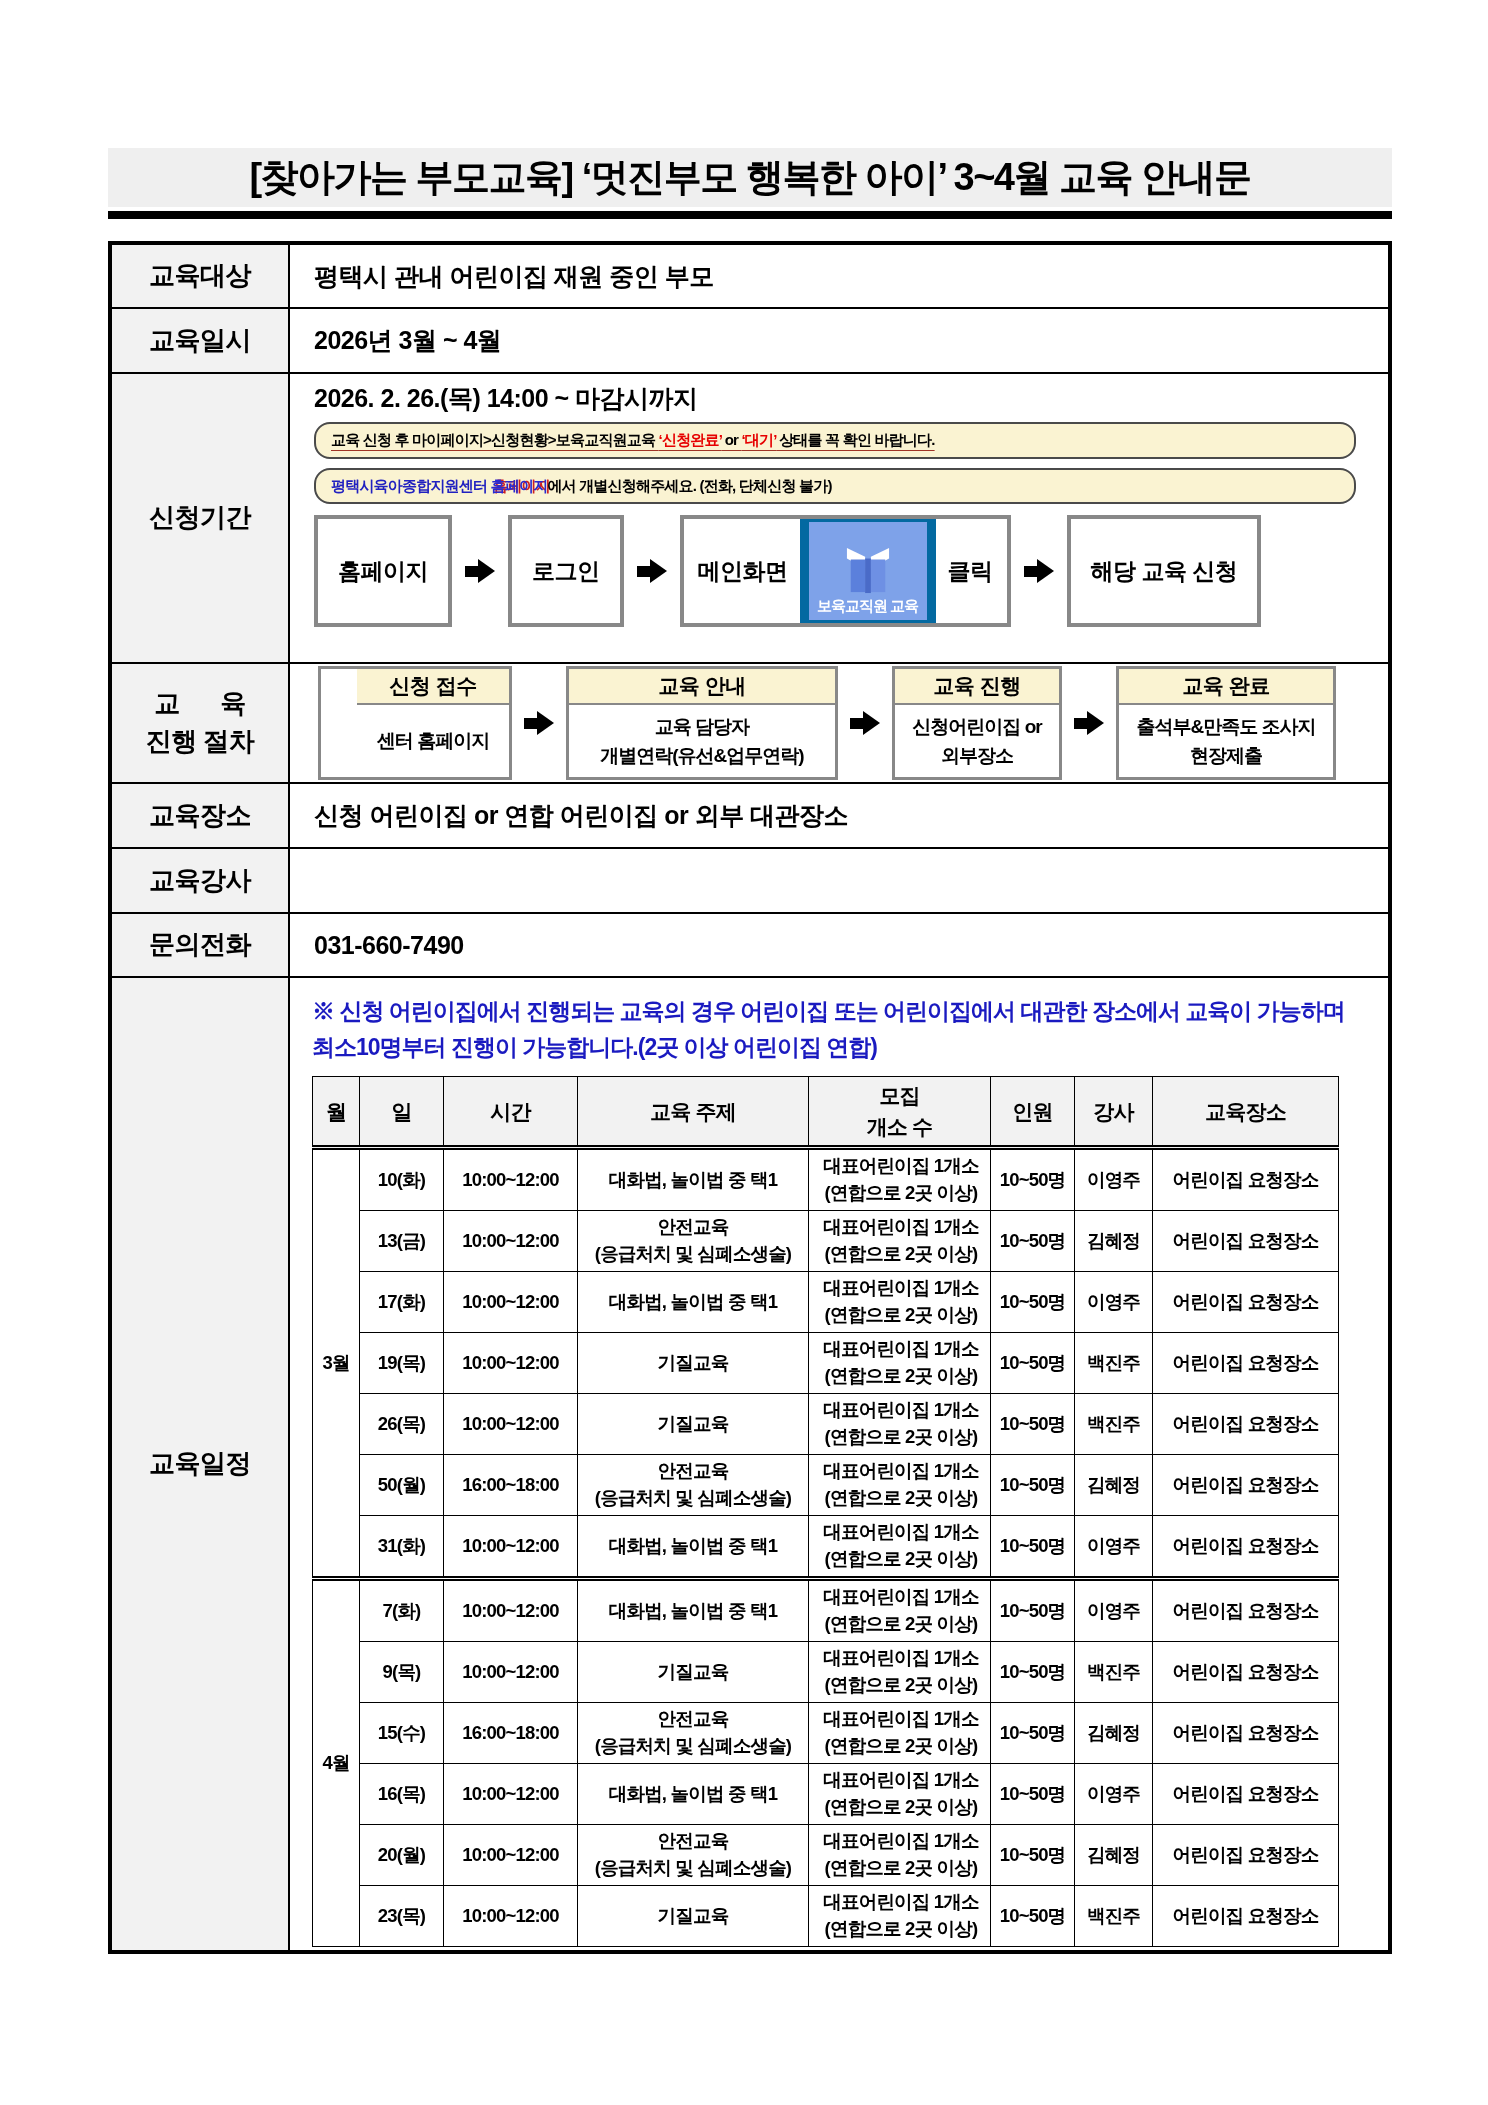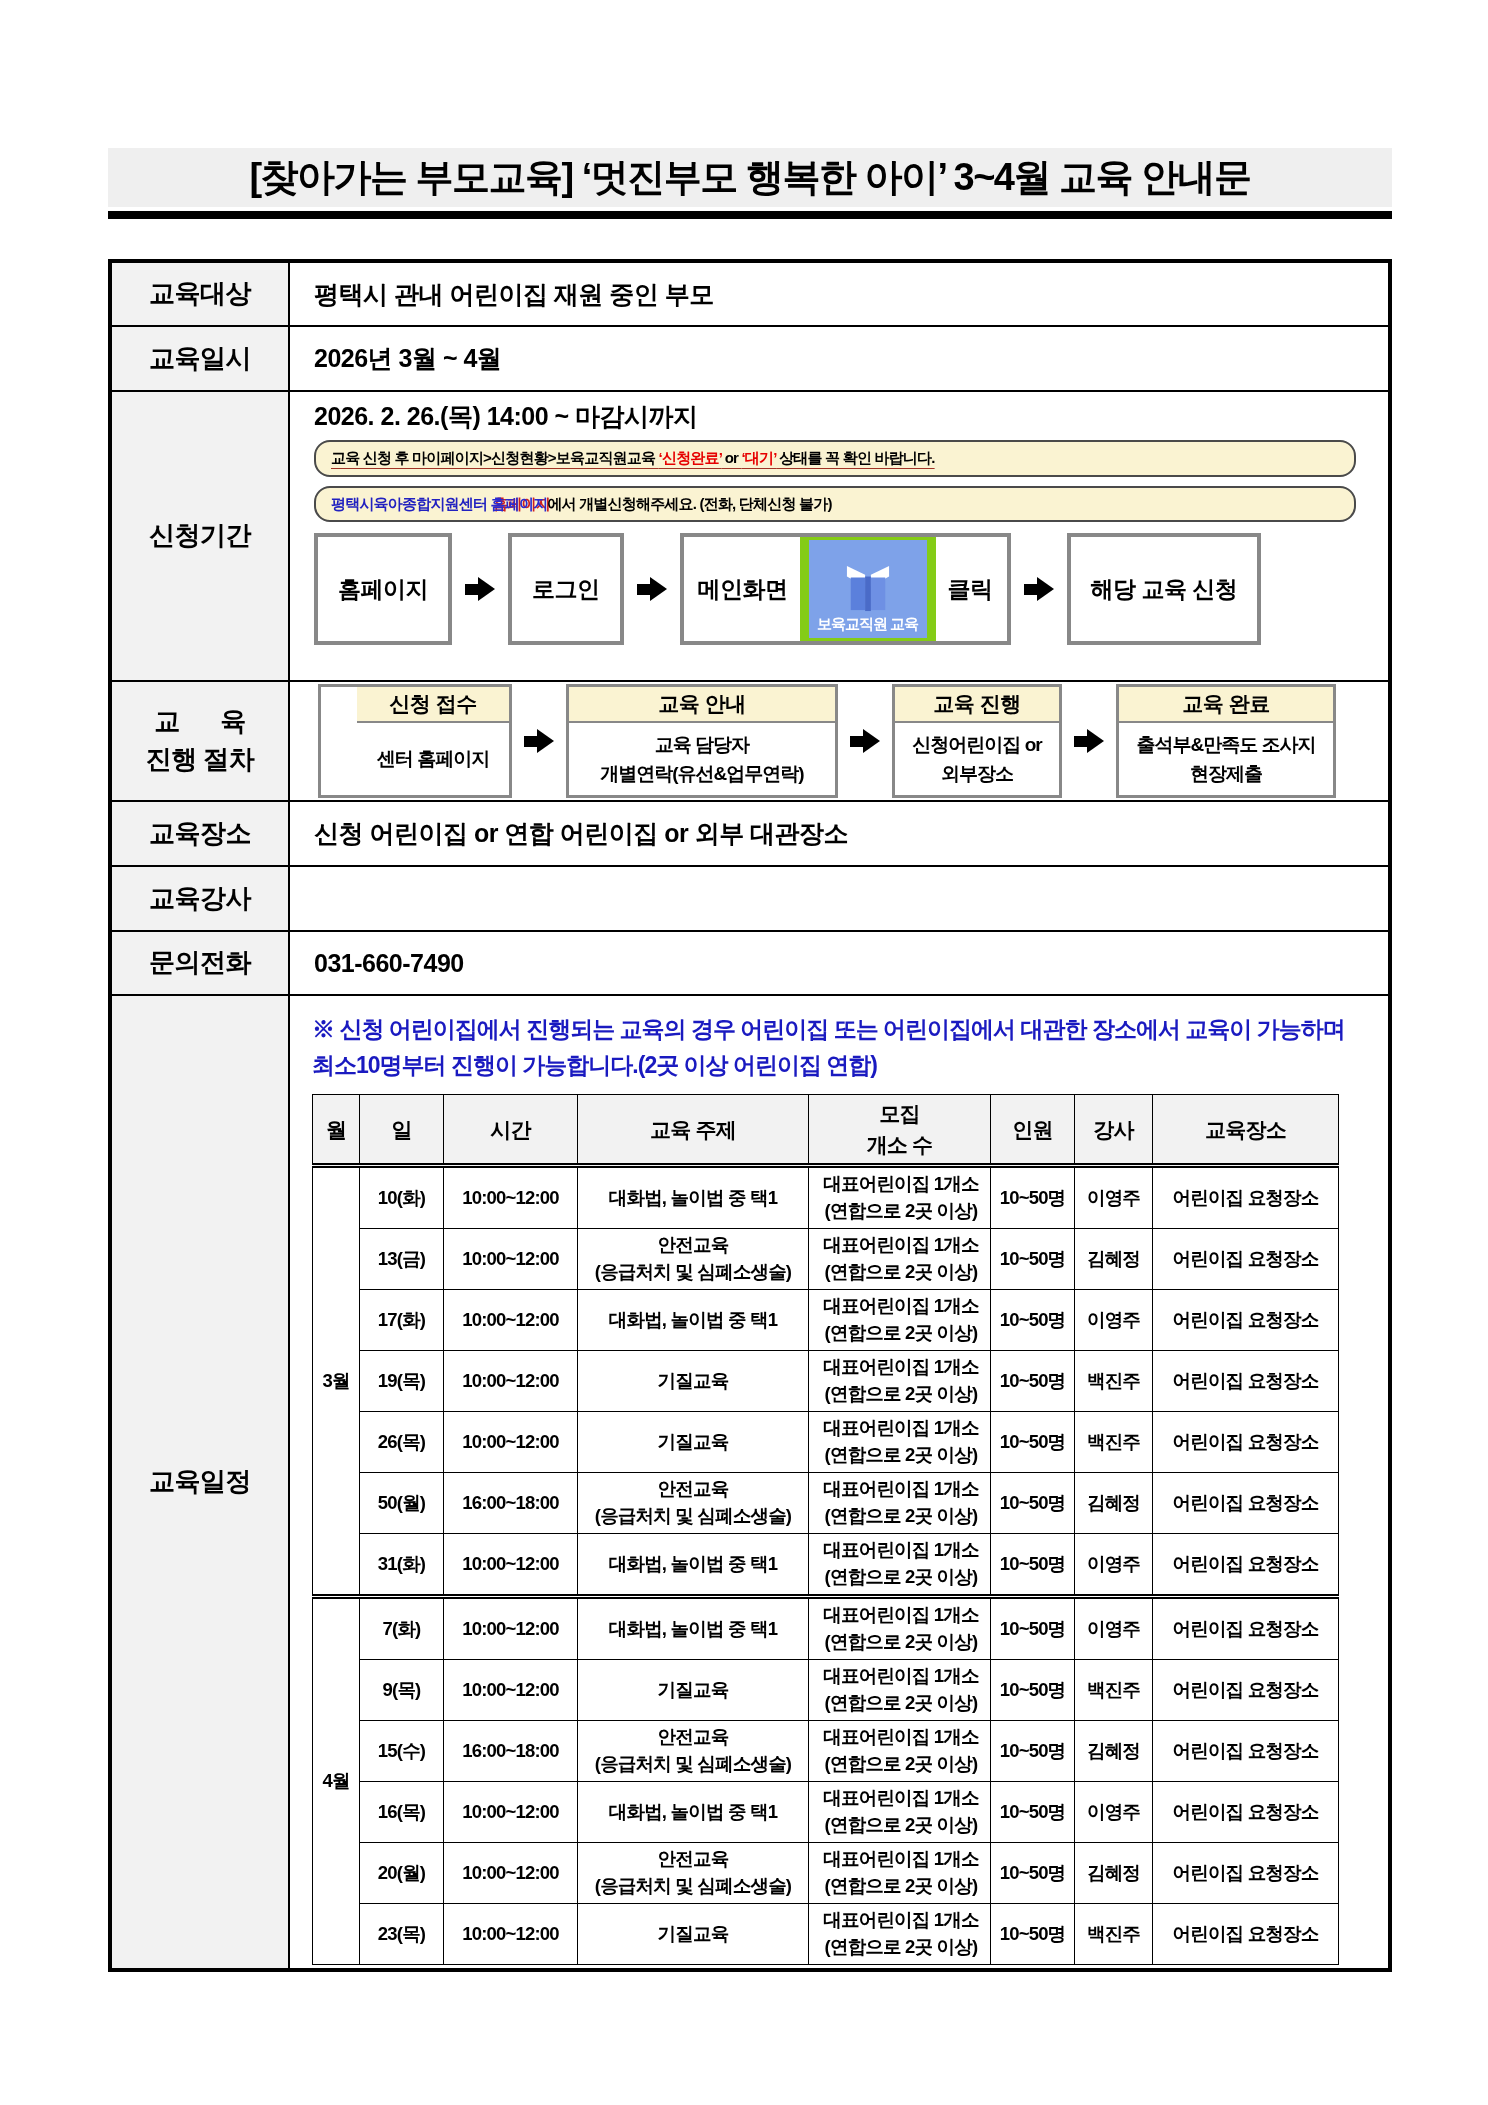--- a/index.html
+++ b/index.html
@@ -6,21 +6,21 @@
   .page{position:relative;width:1488px;height:2105px;background:#fff;overflow:hidden;
         font-family:"Liberation Sans",sans-serif;color:#000;}
   .doc{position:absolute;left:108px;top:148px;width:1284px;}
 
   
   .title-box{height:59px;background:#efefef;display:flex;align-items:center;justify-content:center;}
   .title-box h1{margin:0;font-size:38px;font-weight:800;letter-spacing:-1.5px;}
   .title-rule{height:8px;background:#000;margin-top:4px;}
 
   
-  .main-table{margin-top:40px;border:4px solid #000;}
+  .main-table{margin-top:22px;border:4px solid #000;}
   .mrow{display:flex;border-top:2px solid #000;}
   .mrow:first-child{border-top:none;}
   .mlabel{width:176px;flex:0 0 176px;background:#f2f2f2;border-right:2px solid #000;
           display:flex;flex-direction:column;align-items:center;justify-content:center;
           font-size:26px;font-weight:700;letter-spacing:-0.5px;text-align:center;line-height:1.45;}
   .mlabel .spread{word-spacing:34px;}
   .mvalue{flex:1;display:flex;align-items:center;padding-left:24px;
           font-size:25px;font-weight:700;letter-spacing:-0.5px;}
   .h62{height:62px;} .h63{height:63px;} .h118{height:118px;}
 
@@ -37,21 +37,21 @@
   .homepage-link{color:#2a2ad0;font-weight:800;text-shadow:2.5px 0 0 #cf2020;}
 
   
   .flow{margin-top:11px;display:flex;align-items:center;gap:13px;}
   .fbox{border:4px solid #888;background:#fff;height:104px;display:flex;align-items:center;
         justify-content:center;font-size:23px;font-weight:700;letter-spacing:-0.5px;padding:0 20px;}
   .fbox.main{padding:0 14px;}
   .arr{display:inline-flex;align-items:center;flex:0 0 auto;}
   .arr .bar{width:13px;height:11px;background:#000;}
   .arr .head{width:0;height:0;border-left:17px solid #000;border-top:12px solid transparent;border-bottom:12px solid transparent;}
-  .icon-strip{background:#84cc16;align-self:stretch;display:flex;align-items:center;
+  .icon-strip{background:#0369a1;align-self:stretch;display:flex;align-items:center;
               justify-content:center;padding:4px 9px;margin:0 12px;}
   .icon-card{width:118px;height:94px;background:#7ea2e9;display:flex;flex-direction:column;
              align-items:center;justify-content:flex-end;padding-bottom:4px;}
   .icon-card svg{margin-bottom:3px;}
   .icon-card .icon-label{font-size:15px;font-weight:700;color:#fff;letter-spacing:-1px;white-space:nowrap;}
 
   
   .steps-cell{flex:1;display:flex;align-items:center;gap:12px;padding-left:28px;}
   .step{border:3px solid #888;background:#fff;}
   .step-title{background:#faf3d2;border-bottom:2px solid #888;text-align:center;

